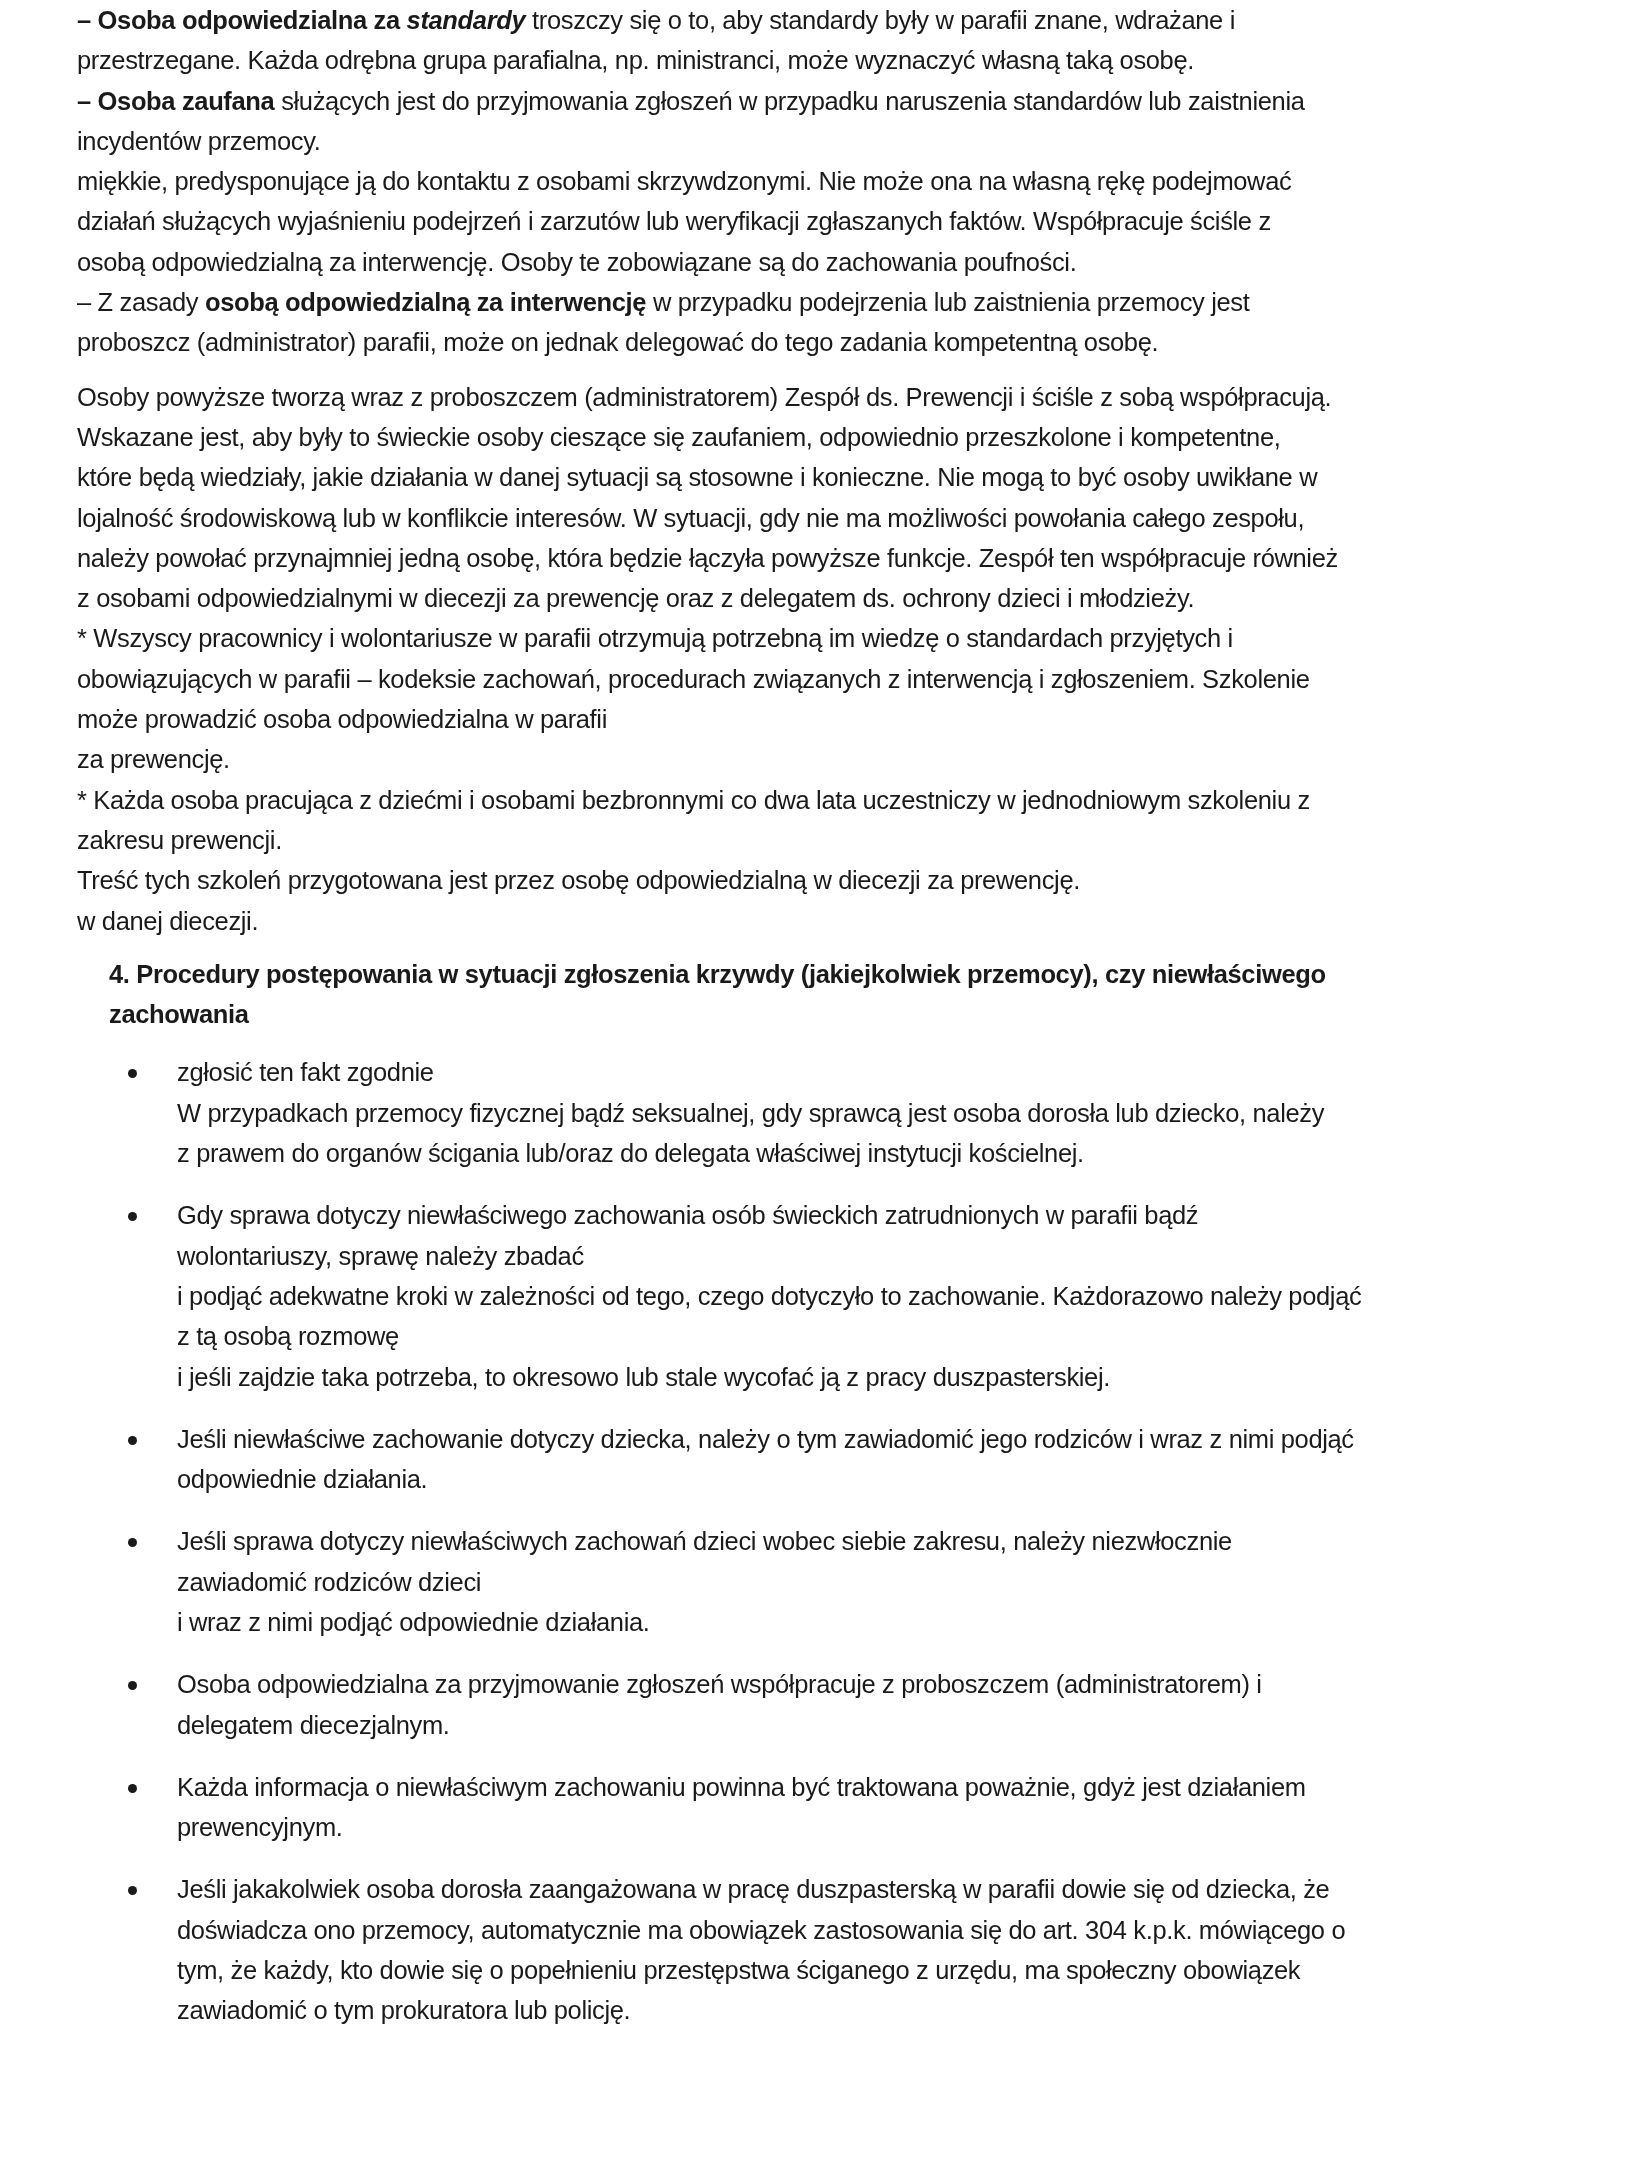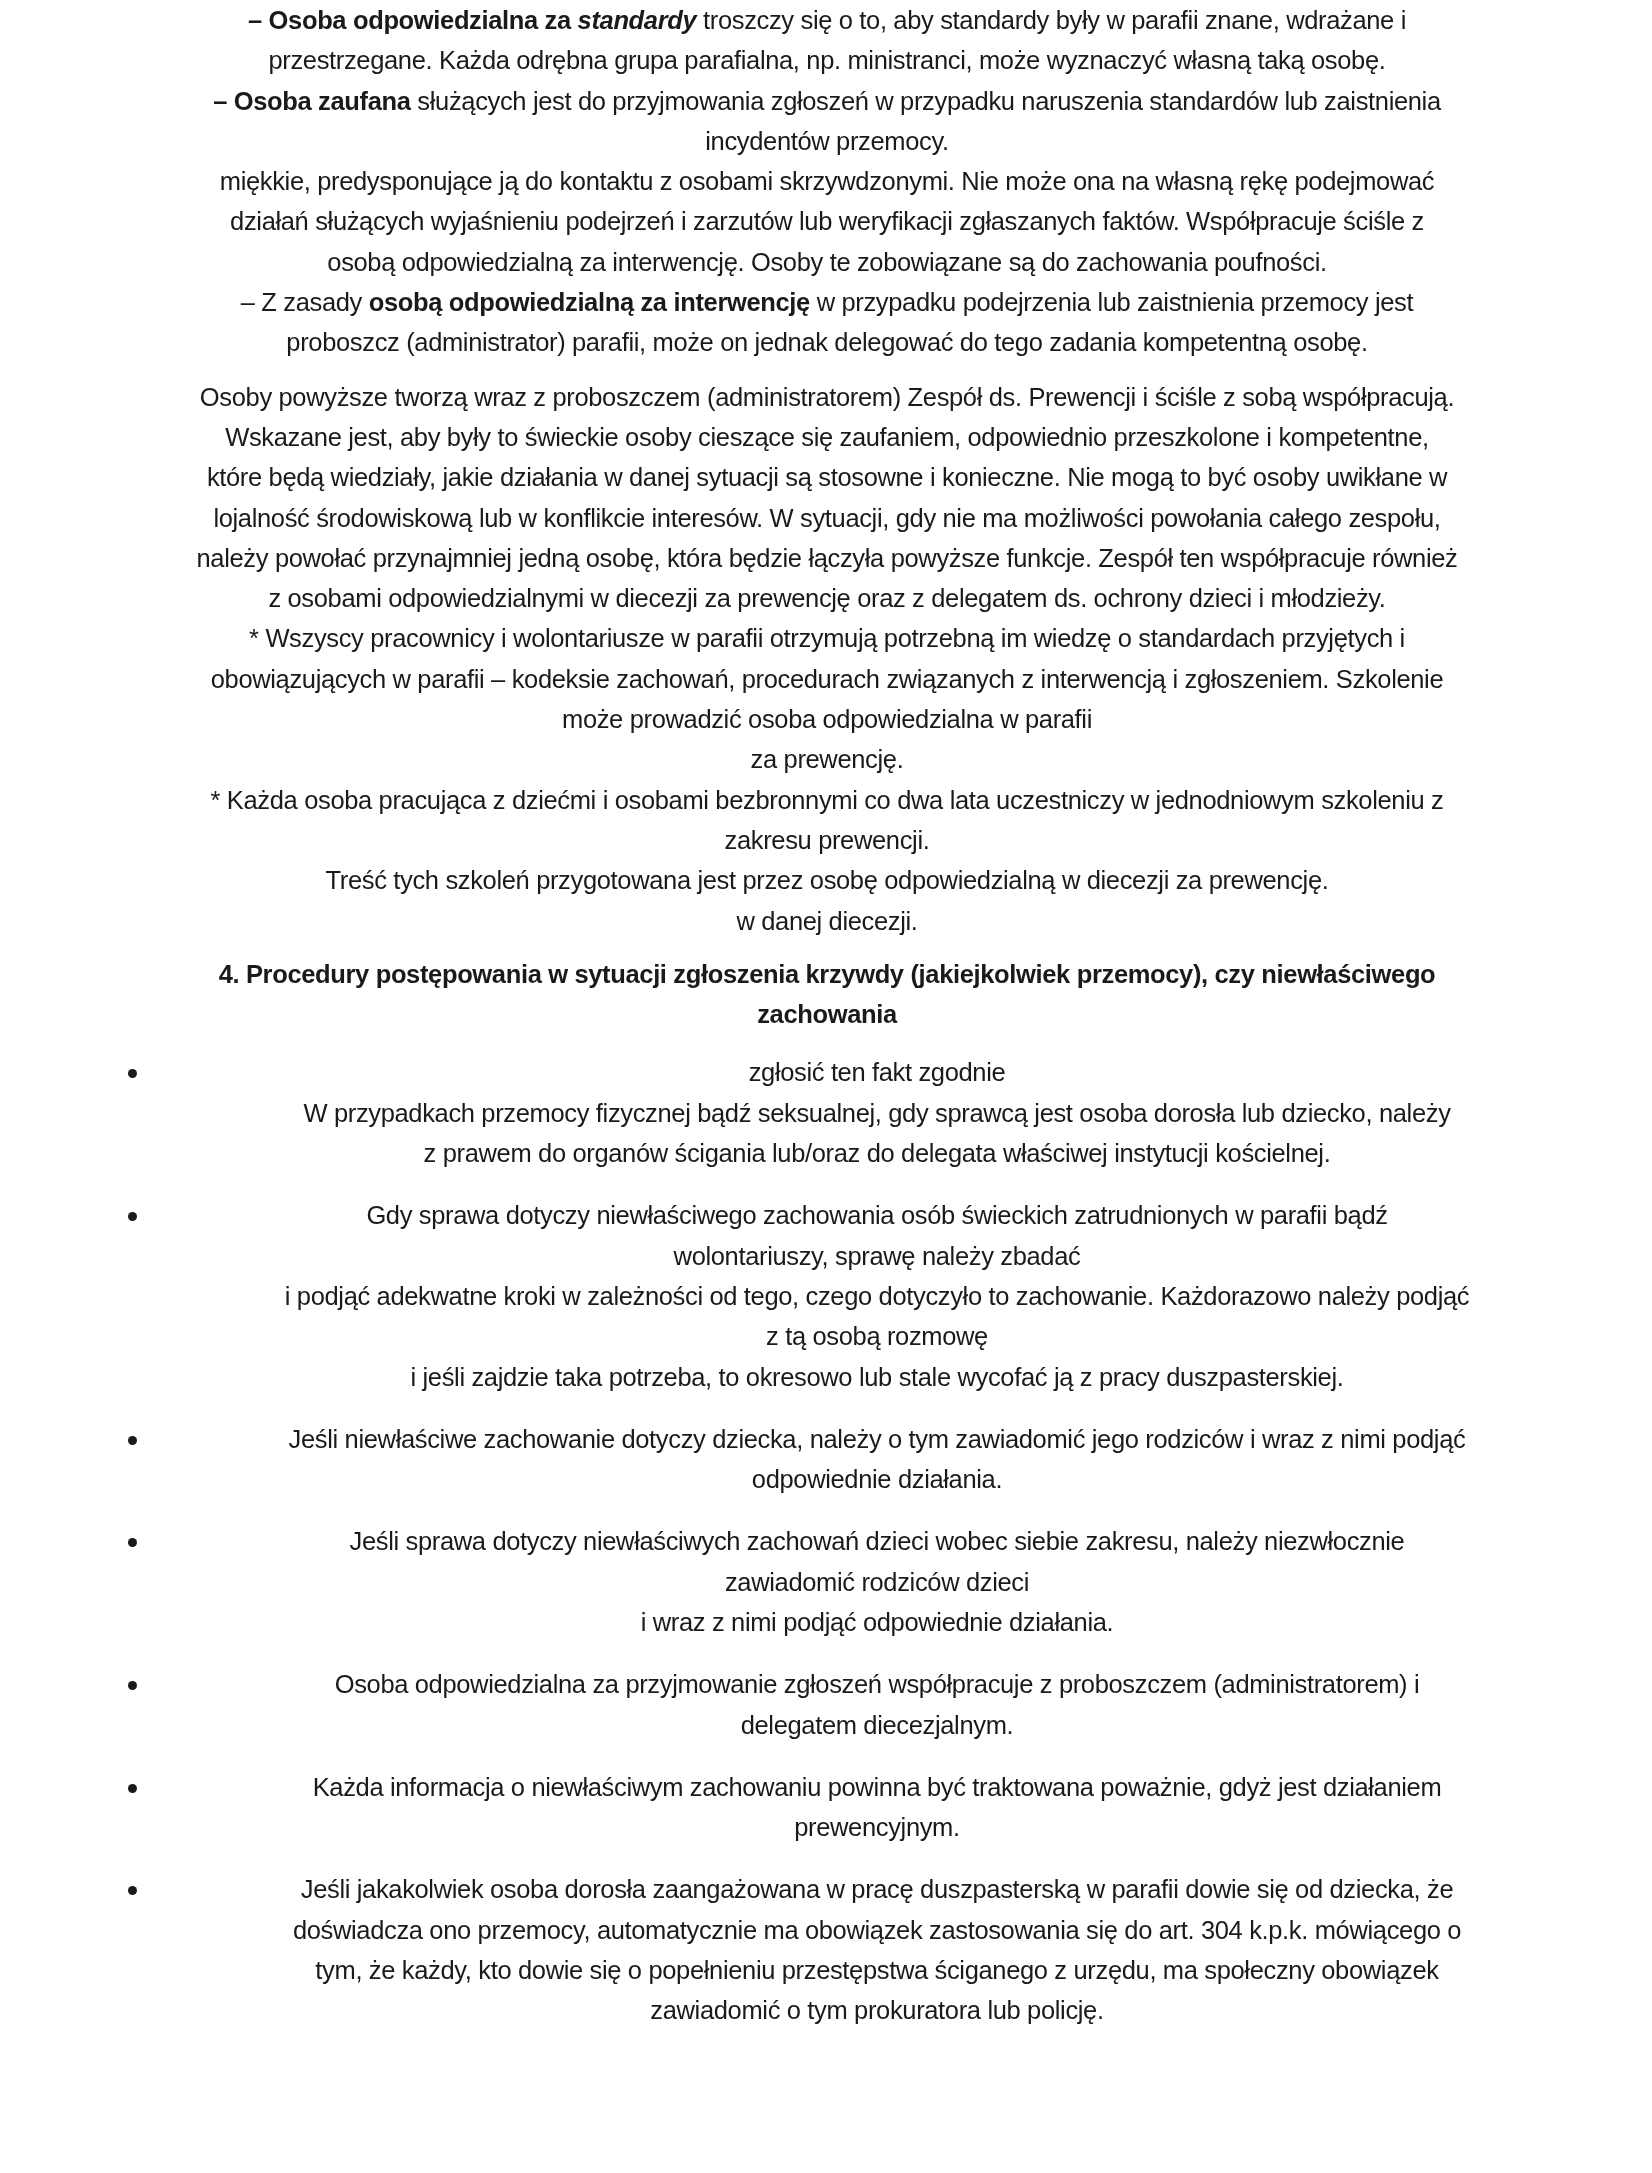--- a/index.html
+++ b/index.html
@@ -13,25 +13,25 @@
   }
   .page {
     position: absolute;
     left: 77px;
     top: 0;
     width: 1500px;
     font-size: 25.5px;
     line-height: 40.3px;
     letter-spacing: -0.35px;
   }
-  .line { display: block; white-space: nowrap; text-align: center; }
+  .line { display: block; white-space: nowrap; }
   b, .b { font-weight: bold; }
   i, .i { font-style: italic; }
   .gap { height: 14px; }
-  .heading { font-weight: bold; margin-top: 13px; }
+  .heading { font-weight: bold; margin-top: 13px; margin-left: 32px; }
   .list { margin: 18px 0 0 0; padding: 0; list-style: none; }
   .list-item {
     position: relative;
     padding-left: 100px;
     margin-bottom: 22px;
   }
   .bullet {
     position: absolute;
     left: 51px;
     top: 17px;

